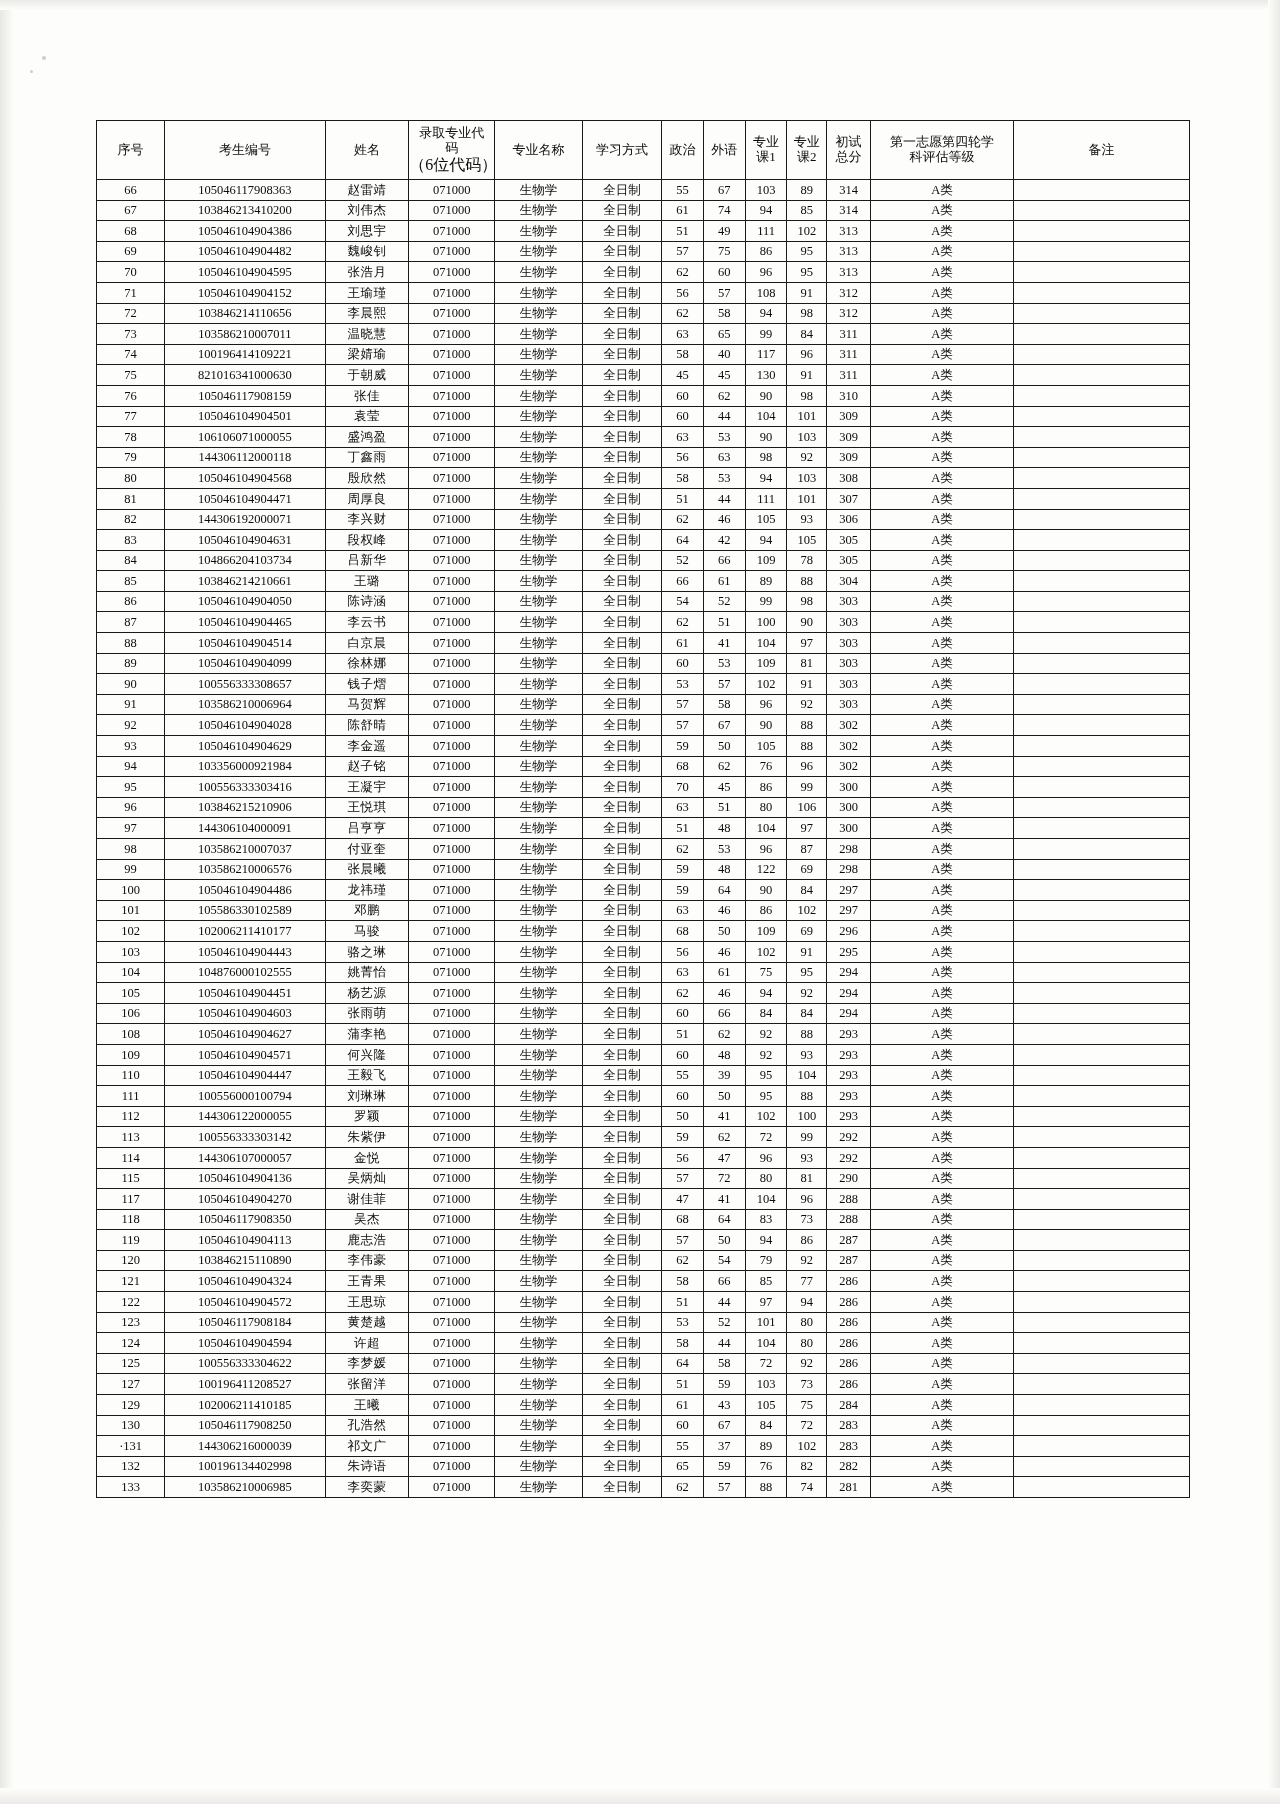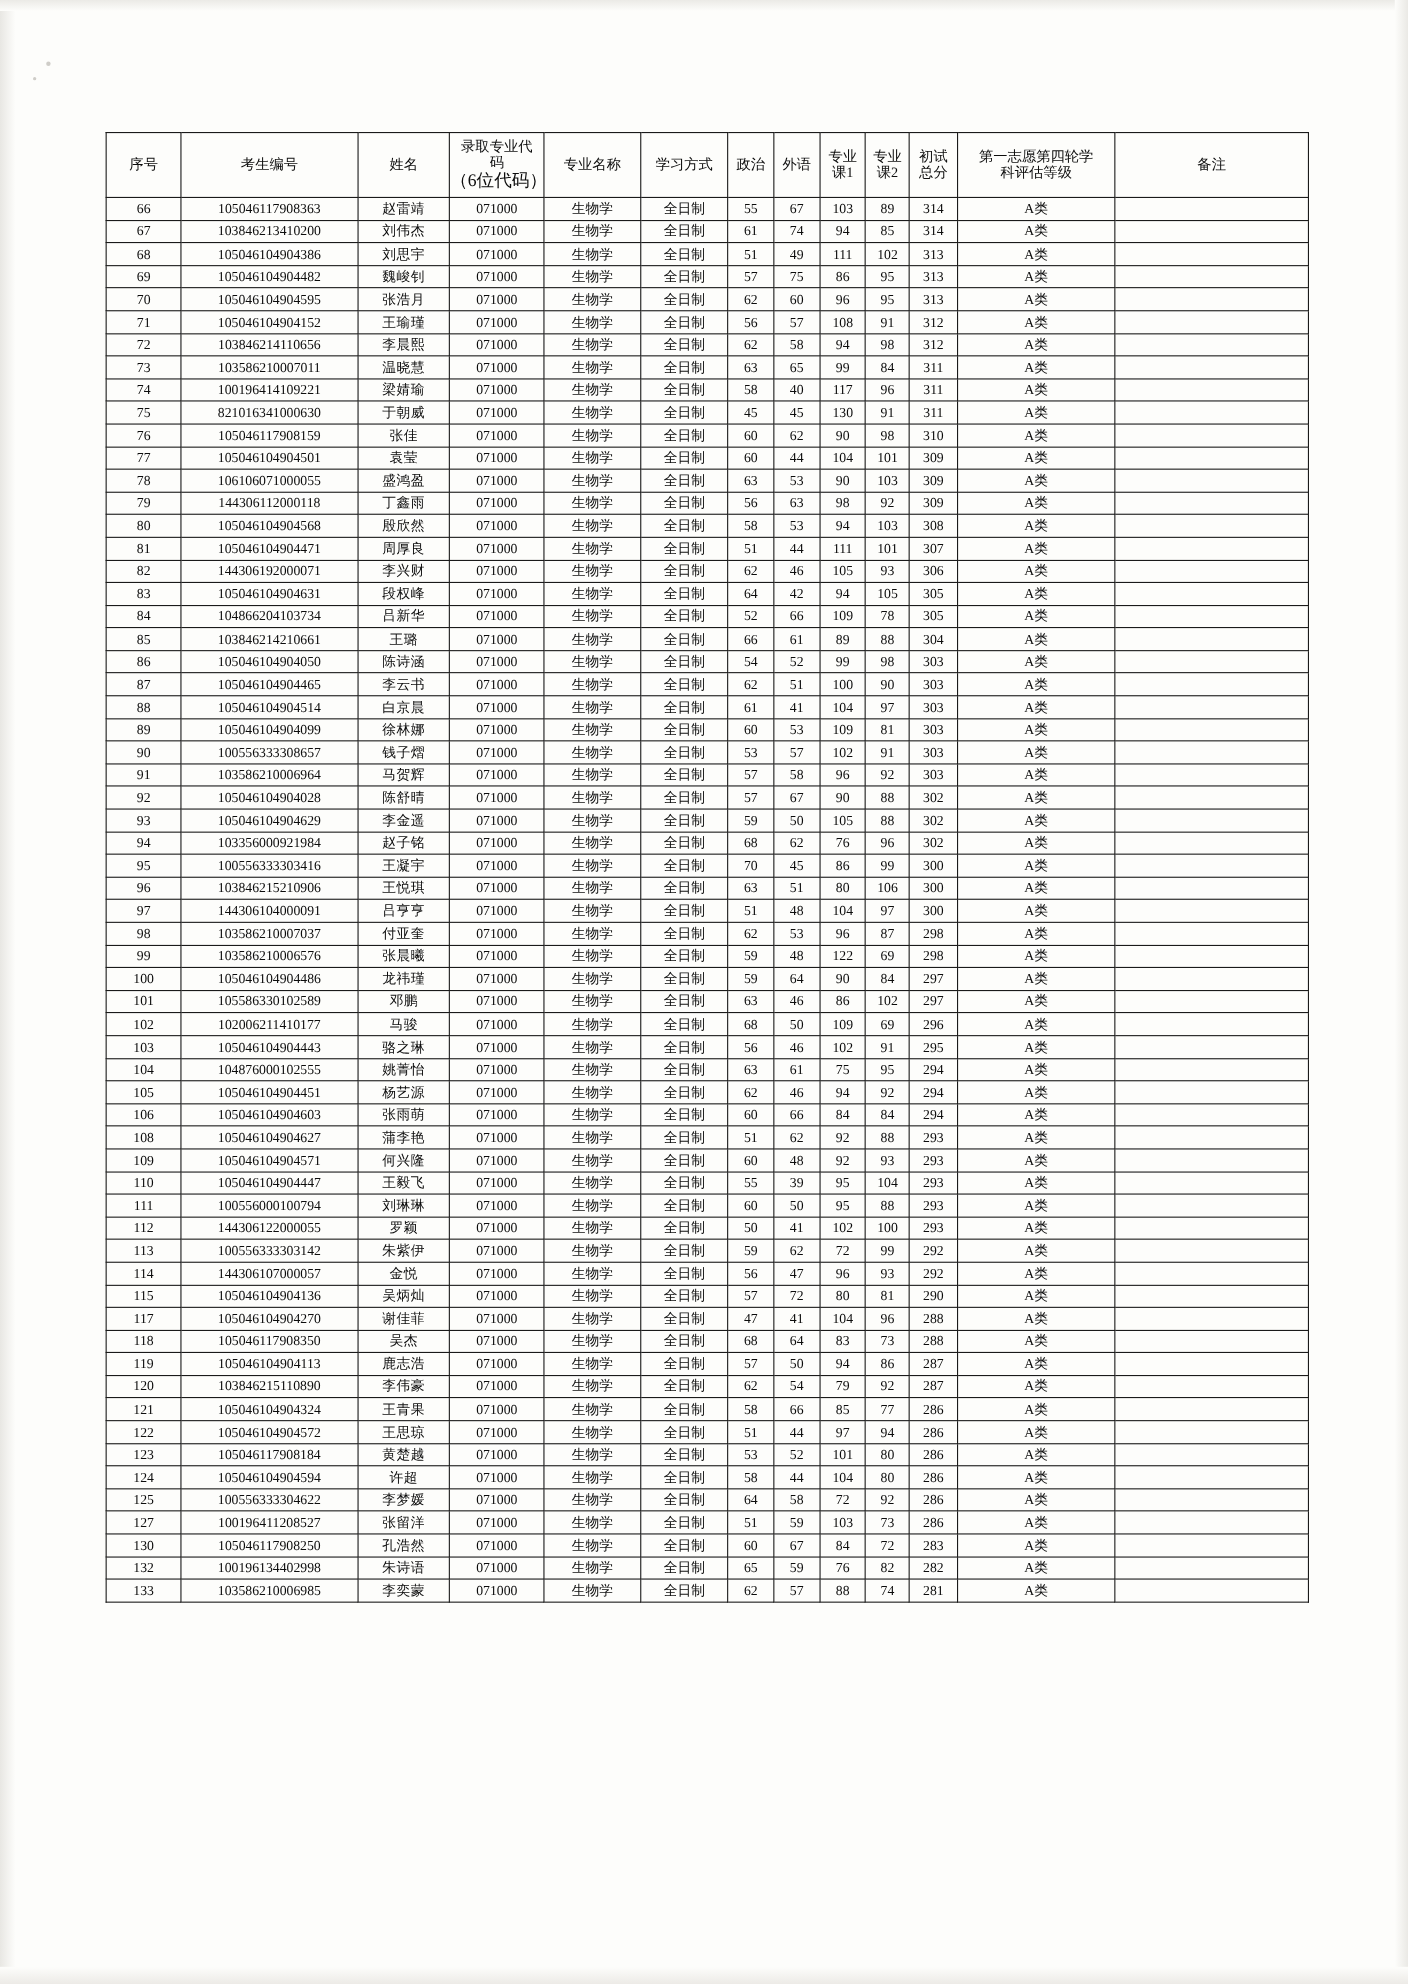--- a/index.html
+++ b/index.html
@@ -1039,30 +1039,60 @@
             <td>全日制</td>
             <td class="num">51</td>
             <td class="num">59</td>
             <td class="num">103</td>
             <td class="num">73</td>
             <td class="num">286</td>
             <td>A类</td>
             <td></td>
           </tr>
           <tr>
+            <td class="seq-dot">129</td>
+            <td class="num">102006211410185</td>
+            <td class="cn-name">王曦</td>
+            <td class="num">071000</td>
+            <td>生物学</td>
+            <td>全日制</td>
+            <td class="num">61</td>
+            <td class="num">43</td>
+            <td class="num">105</td>
+            <td class="num">75</td>
+            <td class="num">284</td>
+            <td>A类</td>
+            <td></td>
+          </tr>
+          <tr>
             <td class="seq-dot">130</td>
             <td class="num">105046117908250</td>
             <td class="cn-name">孔浩然</td>
             <td class="num">071000</td>
             <td>生物学</td>
             <td>全日制</td>
             <td class="num">60</td>
             <td class="num">67</td>
             <td class="num">84</td>
             <td class="num">72</td>
+            <td class="num">283</td>
+            <td>A类</td>
+            <td></td>
+          </tr>
+          <tr>
+            <td class="seq-dot">·131</td>
+            <td class="num">144306216000039</td>
+            <td class="cn-name">祁文广</td>
+            <td class="num">071000</td>
+            <td>生物学</td>
+            <td>全日制</td>
+            <td class="num">55</td>
+            <td class="num">37</td>
+            <td class="num">89</td>
+            <td class="num">102</td>
             <td class="num">283</td>
             <td>A类</td>
             <td></td>
           </tr>
           <tr>
             <td class="seq-dot">132</td>
             <td class="num">100196134402998</td>
             <td class="cn-name">朱诗语</td>
             <td class="num">071000</td>
             <td>生物学</td>

